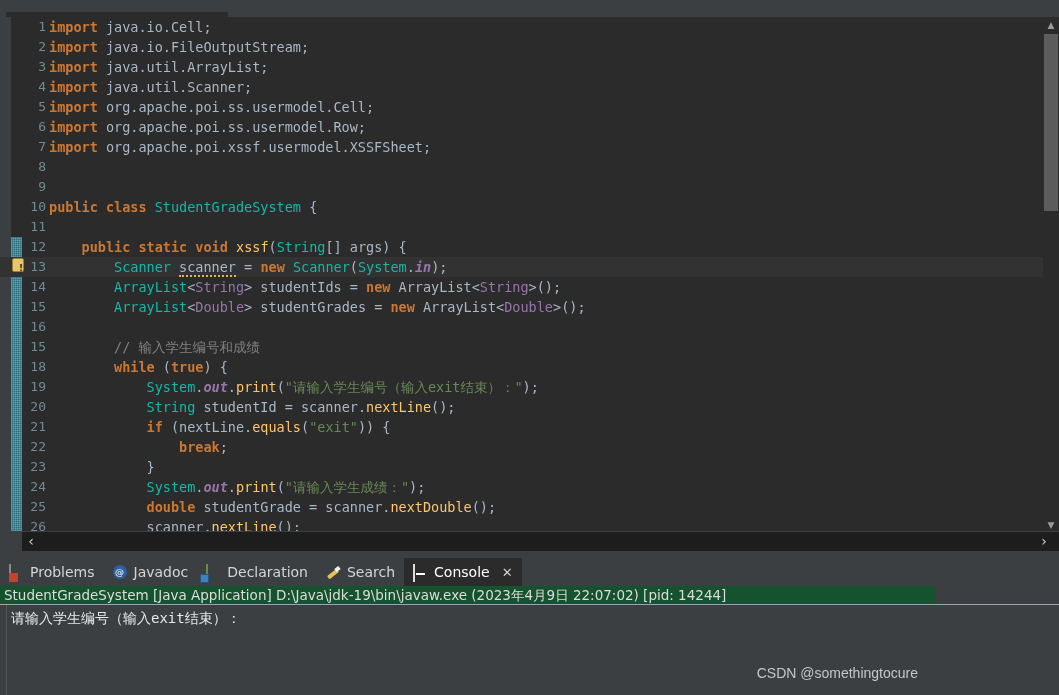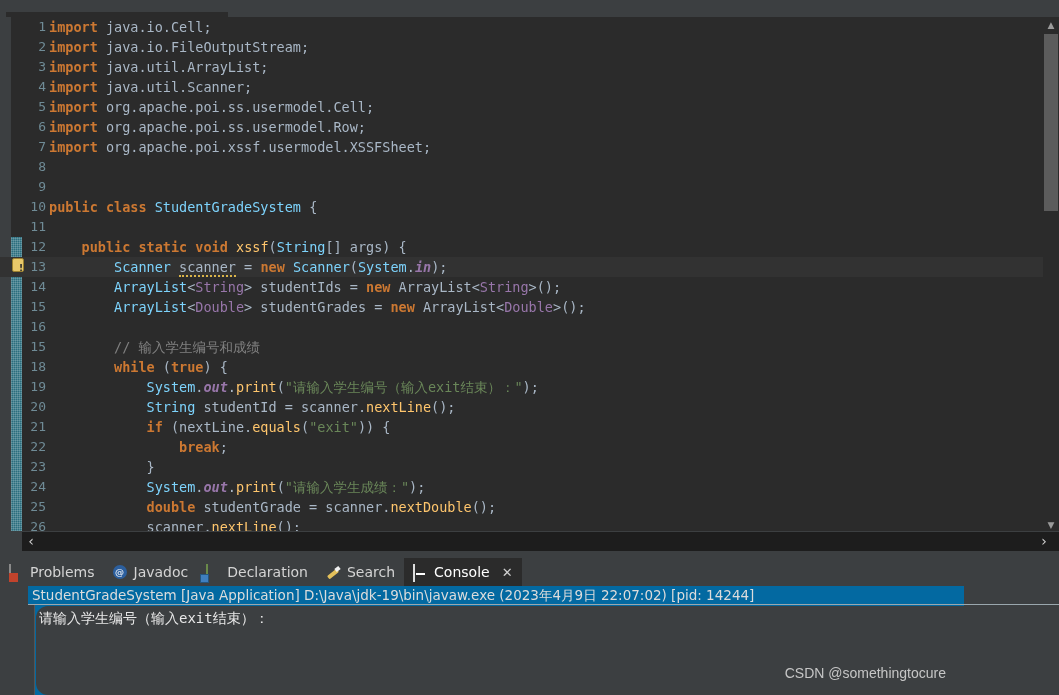--- a/index.html
+++ b/index.html
@@ -57,21 +57,21 @@
   .line.hl { background: #323232; }
   .ln {
     position: absolute; left: 0; top: 0; width: 46px;
     text-align: right; color: #6f8b96; font-size: 13px;
     font-family: "DejaVu Sans Mono", monospace;
   }
   .code { position: absolute; left: 49px; top: 0; color: #a9b7c6; }
 
   
   .kw  { color: #cc7832; font-weight: bold; }
-  .typ { color: #7dd3fc; }
+  .typ { color: #14b8a6; }
   .gen { color: #9876aa; }
   .str { color: #6a8759; }
   .cmt { color: #808080; }
   .fn  { color: #ffc66d; }
   .fld { color: #9876aa; font-style: italic; font-weight: bold; }
   .pln { color: #a9b7c6; }
   .warn-underline {
     border-bottom: 2px dotted #d9b44a; padding-bottom: 0px;
   }
 
@@ -119,37 +119,36 @@
     display: flex; align-items: center; gap: 6px;
     padding: 0 9px; color: #d4d4d4; font-size: 14px; white-space: nowrap;
   }
   .vtab.active { background: #2b2b2b; color: #ffffff; }
   .vtab .vicon { width: 15px; height: 15px; position: relative; flex: none; }
   .vtab .vclose { margin-left: 6px; color: #cfcfcf; font-size: 13px; }
 
   
   .console {
     position: absolute; left: 0; top: 586px; width: 936px; height: 109px;
-    background: #0369a1;
-    margin-left: 28px;
+    background: #14532d;
   }
   .console-status {
     position: absolute; left: 0; top: 0; width: 1059px; height: 19px;
     color: #dcdcdc; font-size: 13.5px; line-height: 19px;
     padding-left: 4px; white-space: nowrap;
     font-family: "DejaVu Sans", sans-serif;
     border-bottom: 1px solid #9aa7ad;
   }
   .console-left-rail {
     position: absolute; left: 0; top: 19px; width: 7px; height: 90px;
     background: #3c3f41; border-right: 1px solid #555;
   }
   .console-body {
     position: absolute; left: 8px; top: 20px; width: 1051px; height: 89px;
-    background: #3c3f41; padding: 2px 0 0 3px; border-radius: 12px;
+    background: #3c3f41; padding: 2px 0 0 3px;
   }
   .console-line {
     color: #e8e8e8; font-size: 14px; line-height: 20px;
     font-family: "DejaVu Sans Mono", monospace; white-space: pre;
   }
   .watermark {
     position: absolute; right: 18px; bottom: 14px;
     color: #c6c6c6; font-size: 14px;
     font-family: "Liberation Sans", sans-serif;
   }

